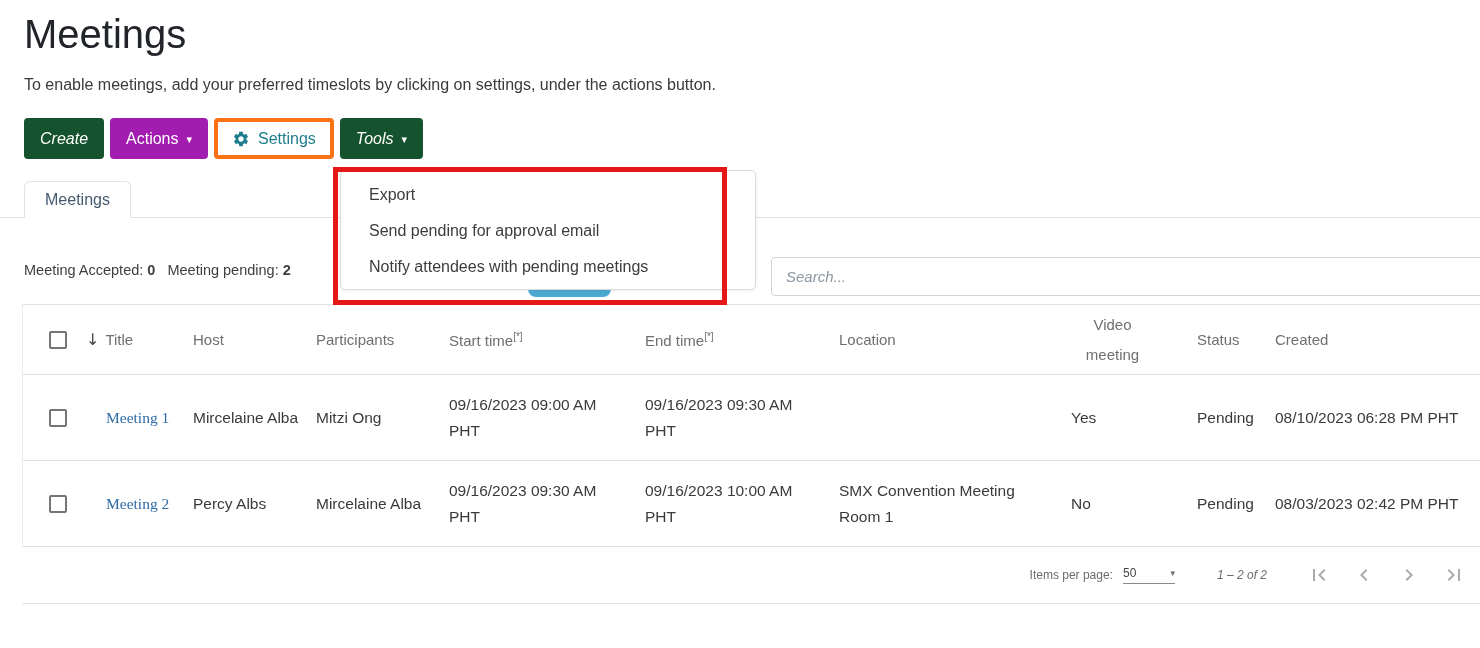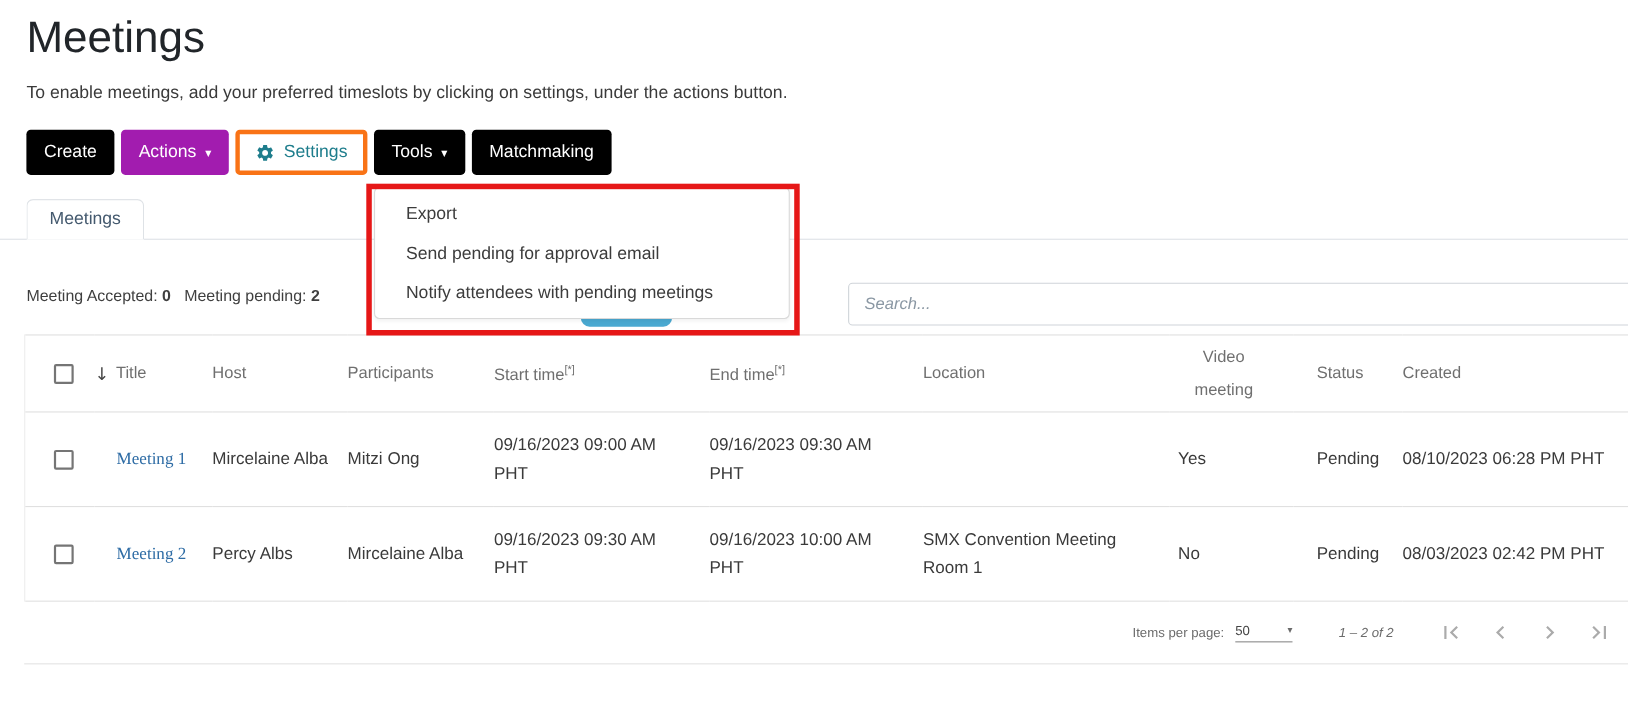--- a/index.html
+++ b/index.html
@@ -13,21 +13,21 @@
   .page-title { margin:10px 0 0 24px; font-size:40px; line-height:48px; font-weight:500; color:#212529; }
   .page-subtitle { margin:18px 0 0 24px; font-size:16px; color:#3a3a3a; }
 
   
   .toolbar { display:flex; gap:6px; margin:24px 0 0 24px; height:41px; }
   .btn {
     display:inline-flex; align-items:center; gap:8px; height:41px;
     padding:0 16px; border:none; border-radius:4px; font-size:16px;
     font-family:inherit; cursor:pointer; white-space:nowrap;
   }
-  .btn-primary { background:#000000; color:#ffffff; }
+  .btn-primary { background:#14532d; color:#ffffff;font-style:italic; }
   .btn-secondary { background:#a21caf; color:#ffffff; }
   .btn-outline { background:#ffffff; color:#1e7d8c; border:4px solid #f97316; padding:0 14px; }
   .caret { font-family:"DejaVu Sans", sans-serif; font-size:11px; line-height:1; position:relative; top:1px; }
   .gear-svg { width:18px; height:18px; fill:#1e7d8c; display:block; }
 
   
   .tabbar { margin-top:22px; padding-left:24px; border-bottom:1px solid #dee2e6; }
   .tab {
     display:inline-block; padding:9px 20px 8px; font-size:16px; color:#44596e;
     background:#fff; border:1px solid #dee2e6; border-bottom:1px solid #ffffff;
@@ -92,21 +92,21 @@
   .range-label { margin-right:40px; color:#6b6b6b;font-style:italic; }
   .nav-icons { display:flex; gap:21px; }
   .nav-icons svg { width:24px; height:24px; fill:#ababab; cursor:pointer; display:block; }
 
   
   .blue-pill {
     position:absolute; left:528px; top:281px; width:83px; height:16px;
     border-radius:8px; background:#4aa9d1; z-index:10;
   }
   .dropdown-menu {
-    position:absolute; left:340px; top:170px; width:378px; height:120px;
+    position:absolute; left:340px; top:170px; width:416px; height:120px;
     background:#fff; border:1px solid #d9d9d9; border-radius:5px; z-index:20;
     padding:6px 0; box-shadow:0 1px 4px rgba(0,0,0,0.06);
   }
   .dropdown-item {
     height:36px; line-height:36px; padding-left:28px; font-size:16px;
     color:#3c3c3c; cursor:pointer; white-space:nowrap;
   }
   .annotation-box {
     position:absolute; left:333px; top:167px; width:394px; height:138px;
     border:5px solid #e61717; z-index:30; pointer-events:none;
@@ -130,23 +130,20 @@
     <span>
       <svg class="gear-svg" viewBox="0 0 24 24">
           <path d="M19.14 12.94c.04-.3.06-.61.06-.94 0-.32-.02-.64-.07-.94l2.03-1.58c.18-.14.23-.41.12-.61l-1.92-3.32c-.12-.22-.37-.29-.59-.22l-2.39.96c-.5-.38-1.03-.7-1.62-.94l-.36-2.54c-.04-.24-.24-.41-.48-.41h-3.84c-.24 0-.43.17-.47.41l-.36 2.54c-.59.24-1.13.57-1.62.94l-2.39-.96c-.22-.08-.47 0-.59.22L2.74 8.87c-.12.21-.08.47.12.61l2.03 1.58c-.05.3-.09.63-.09.94s.02.64.07.94l-2.03 1.58c-.18.14-.23.41-.12.61l1.92 3.32c.12.22.37.29.59.22l2.39-.96c.5.38 1.03.7 1.62.94l.36 2.54c.05.24.24.41.48.41h3.84c.24 0 .44-.17.47-.41l.36-2.54c.59-.24 1.13-.56 1.62-.94l2.39.96c.22.08.47 0 .59-.22l1.92-3.32c.12-.22.07-.47-.12-.61l-2.01-1.58zM12 15.6c-1.98 0-3.6-1.62-3.6-3.6s1.62-3.6 3.6-3.6 3.6 1.62 3.6 3.6-1.62 3.6-3.6 3.6z"></path>
         </svg>
     </span>
     <span>Settings</span>
   </button>
   <button class="btn btn-primary">
     <span>Tools</span>
     <span class="caret">▾</span>
-  </button>
-  <button class="btn btn-primary">
-    <span>Matchmaking</span>
   </button>
 </div>
 
 <div class="tabbar">
   <div class="tab">Meetings</div>
 </div>
 
 <div class="stats-row">
   <div class="stat">
     <span>Meeting Accepted:</span>

